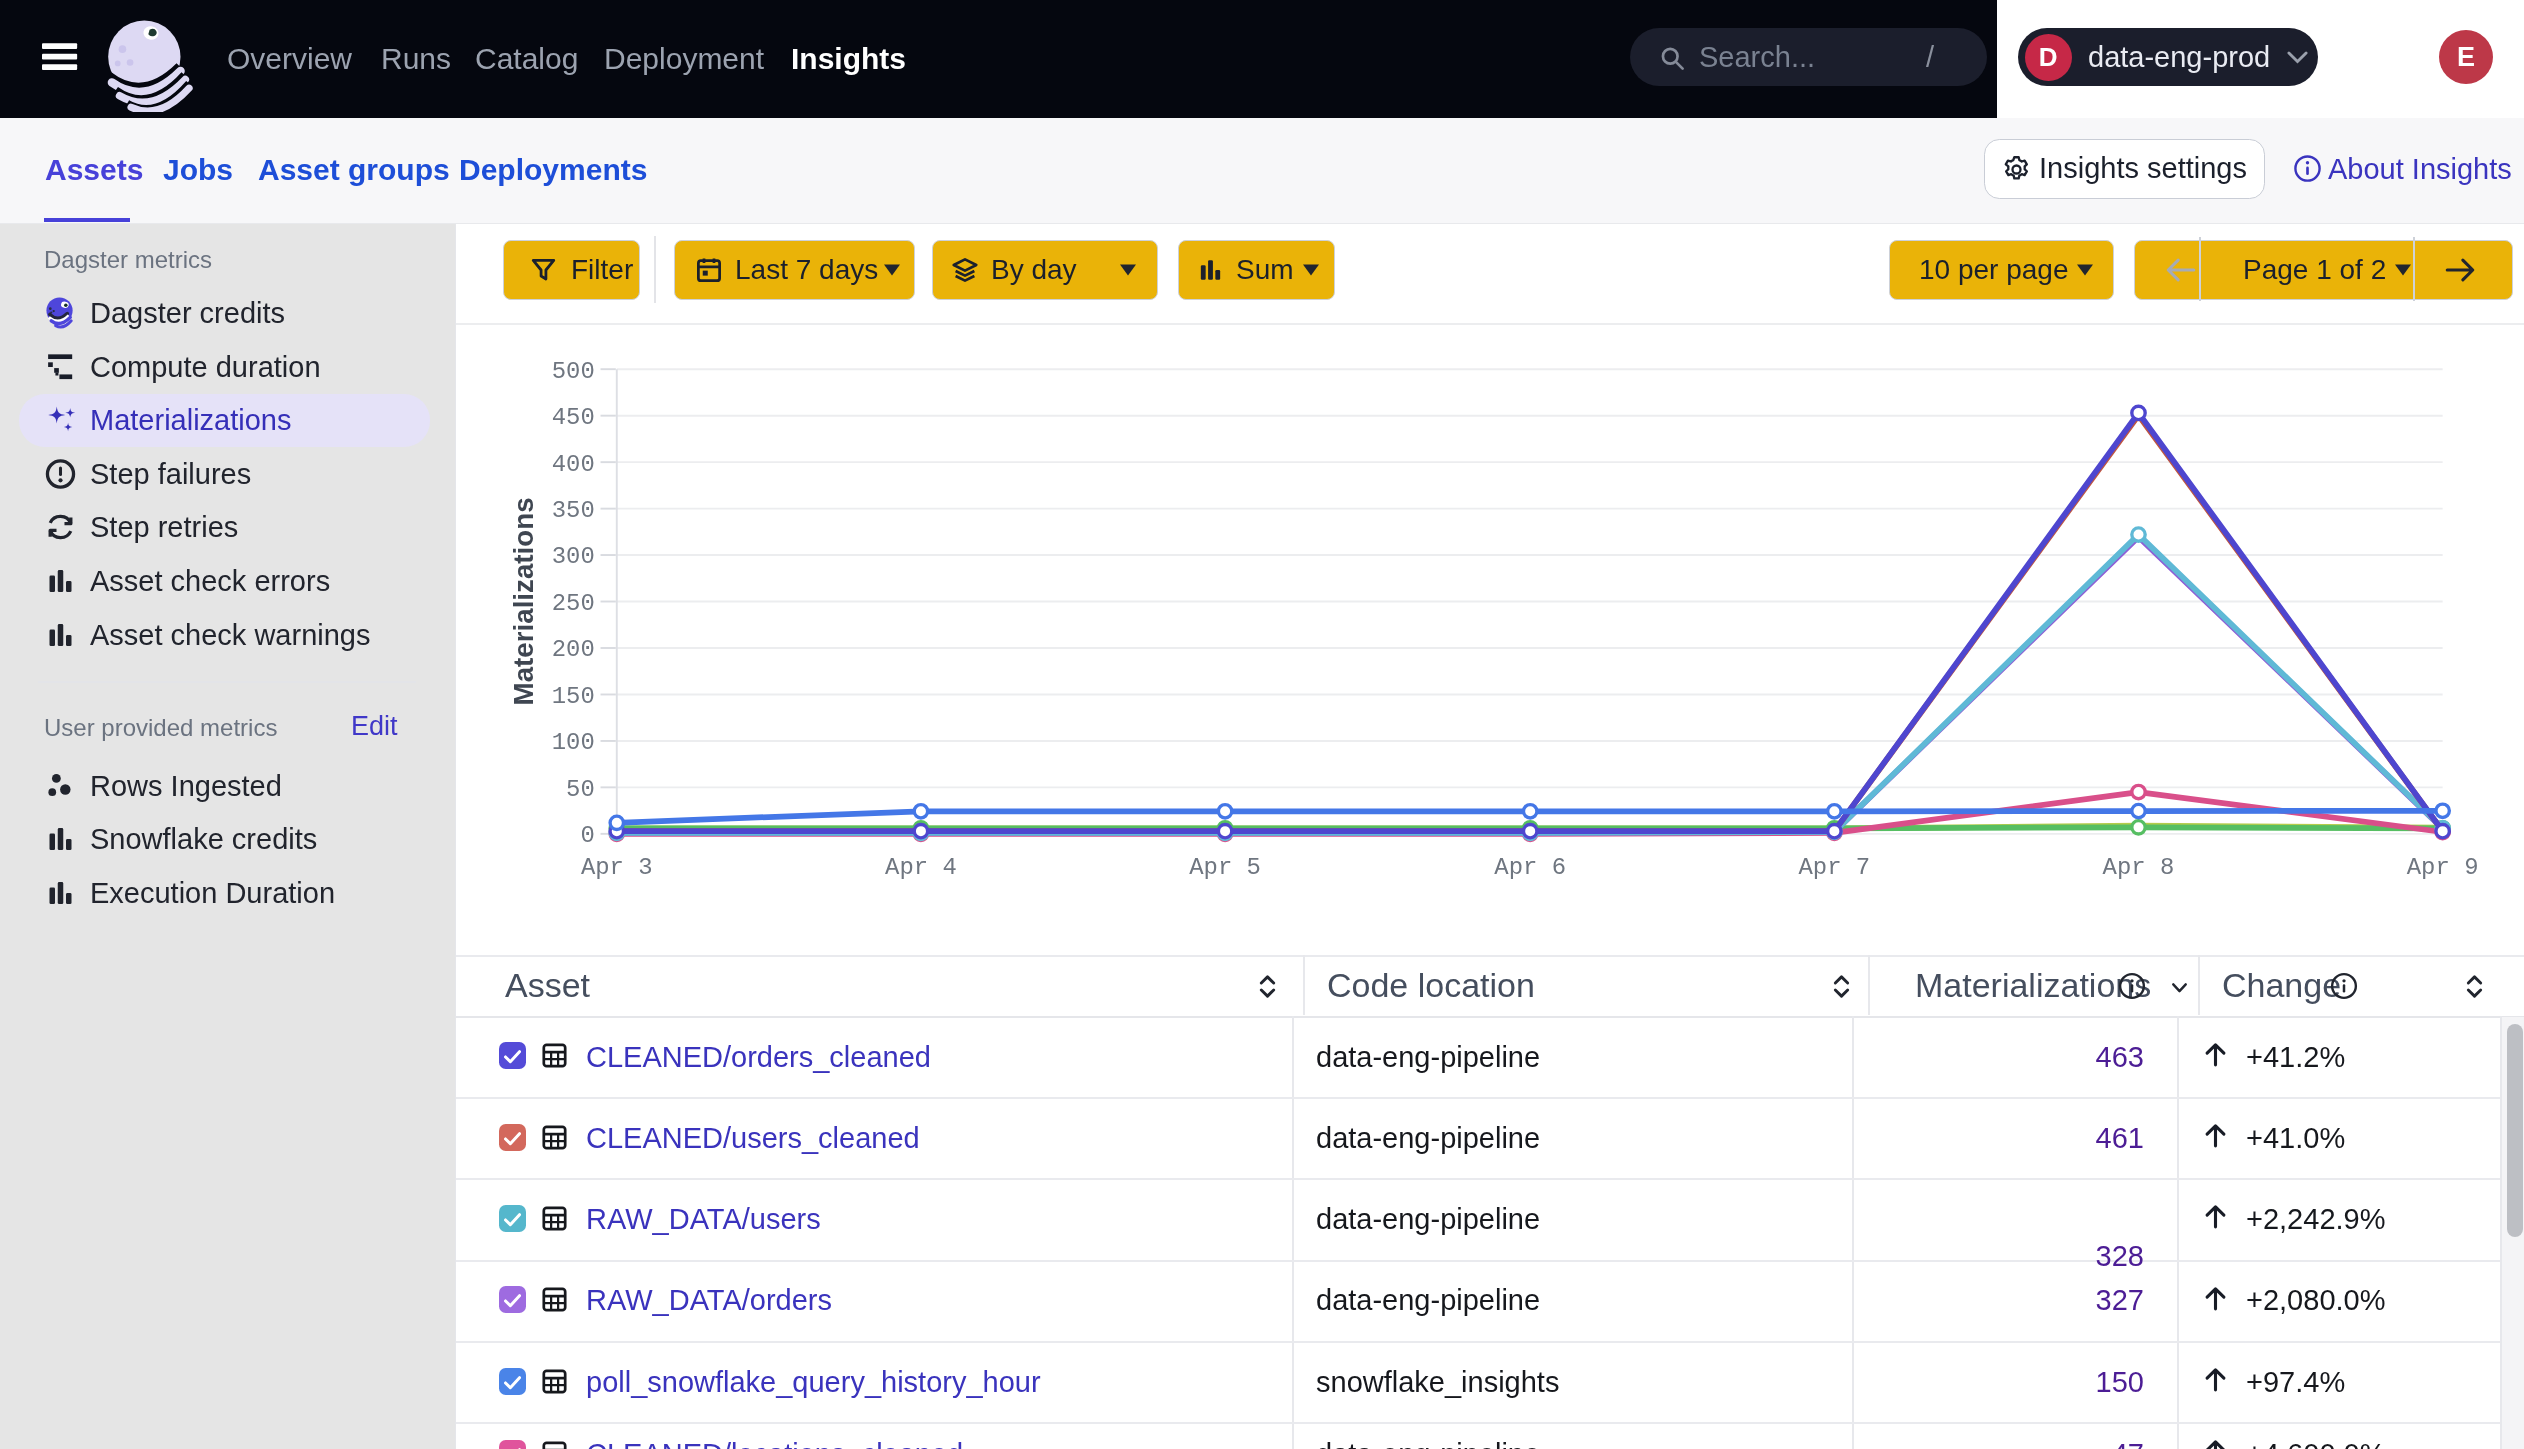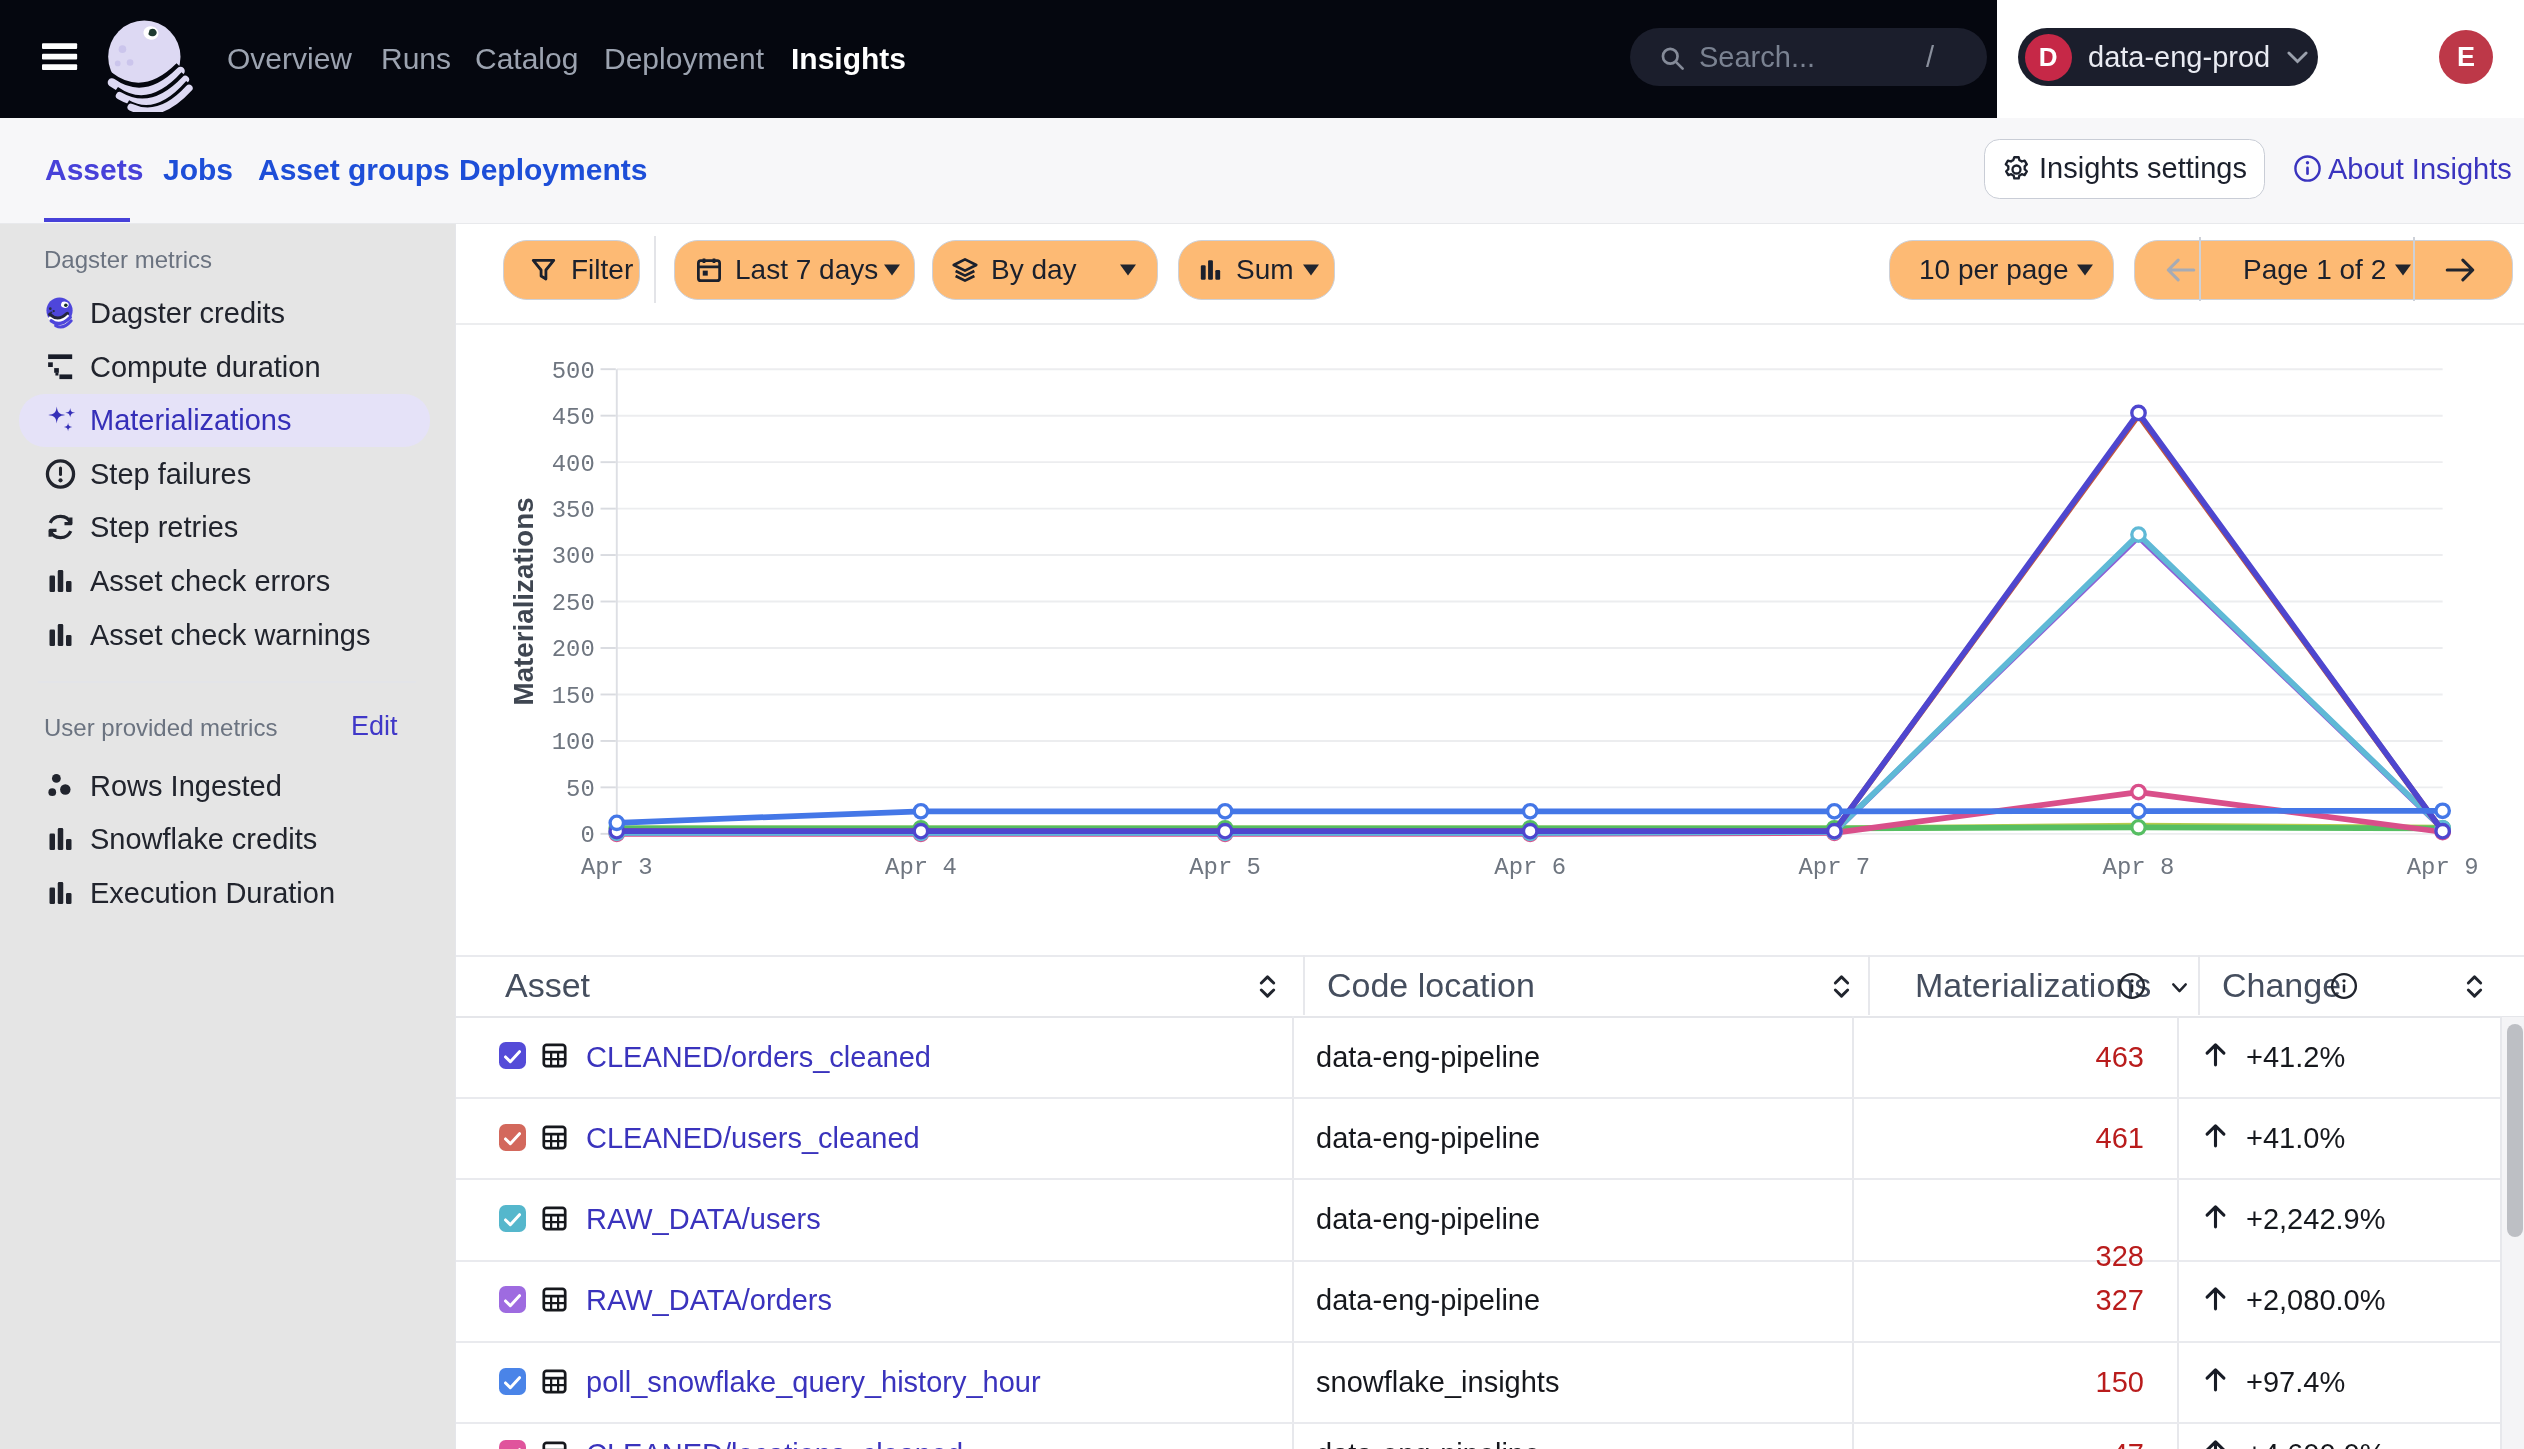--- a/index.html
+++ b/index.html
@@ -38,35 +38,35 @@
   .sechdr { position:absolute; left:44px; color:#6B7380; font-size:24px; }
   .sideitem { position:absolute; left:0; width:456px; height:54px; color:#21242D; font-size:29px; }
   .sideitem .lbl { position:absolute; left:90px; top:50%; transform:translateY(-50%); white-space:nowrap; }
   .sideitem svg { position:absolute; left:44px; top:50%; transform:translateY(-50%); }
   #selpill { position:absolute; left:19px; top:170px; width:411px; height:53px;
     background:#E5E2F8; border-radius:26px; }
   .sideitem.sel .lbl { color:#352FB8; }
   #editlink { position:absolute; left:351px; color:#4038C8; font-size:27px; }
   #sidediv { position:absolute; left:38px; top:457px; width:378px; height:1.9px; background:#E3E4E8; }
   
-  .btn { position:absolute; top:240px; height:60px; background:#fdba74; border:1.9px solid #CDD1D9;
-    border-radius:24px; color:#1B202C; font-size:28px; }
+  .btn { position:absolute; top:240px; height:60px; background:#eab308; border:1.9px solid #CDD1D9;
+    border-radius:8px; color:#1B202C; font-size:28px; }
   .btn .txt { position:absolute; top:50%; transform:translateY(-50%); white-space:nowrap; }
   .btn svg.ic { position:absolute; top:50%; transform:translateY(-50%); }
   #tooldiv { position:absolute; left:654px; top:236px; width:1.9px; height:67px; background:#E3E4E8; }
   #toolborder { position:absolute; left:456px; top:323px; width:2069px; height:1.9px; background:#ECEDEF; }
   .caret { position:absolute; top:50%; transform:translateY(-50%); width:0; height:0;
     border-left:8.6px solid transparent; border-right:8.6px solid transparent; border-top:11.5px solid #21252E; }
   
   .hborder { position:absolute; background:#E9EAEE; height:1.9px; }
   .vborder { position:absolute; background:#E7E8EC; width:1.9px; }
   .hcell { position:absolute; top:955px; height:60px; line-height:60px; color:#454E5E; font-size:34px; }
   .rowtxt { position:absolute; font-size:29px; color:#16181D; }
   a.asset { color:#3A33BD; text-decoration:none; }
-  .num { position:absolute; font-size:29px; color:#b91c1c; text-align:right; }
+  .num { position:absolute; font-size:29px; color:#4c1d95; text-align:right; }
   .chk { position:absolute; width:27px; height:27px; border-radius:6.7px; }
   .chk svg { position:absolute; left:2.9px; top:3.8px; }
   #scrollthumb { position:absolute; left:2507px; top:1024px; width:16.3px; height:213px;
     background:#BDBFC4; border-radius:8.6px; }
 </style>
 </head>
 <body>
 <div id="nav">
   <svg class="abs" style="left:42px;top:43px;" width="38" height="31" viewBox="0 0 40 32">
     <rect x="0" y="0" width="37" height="6" rx="1" fill="#fff"></rect>

